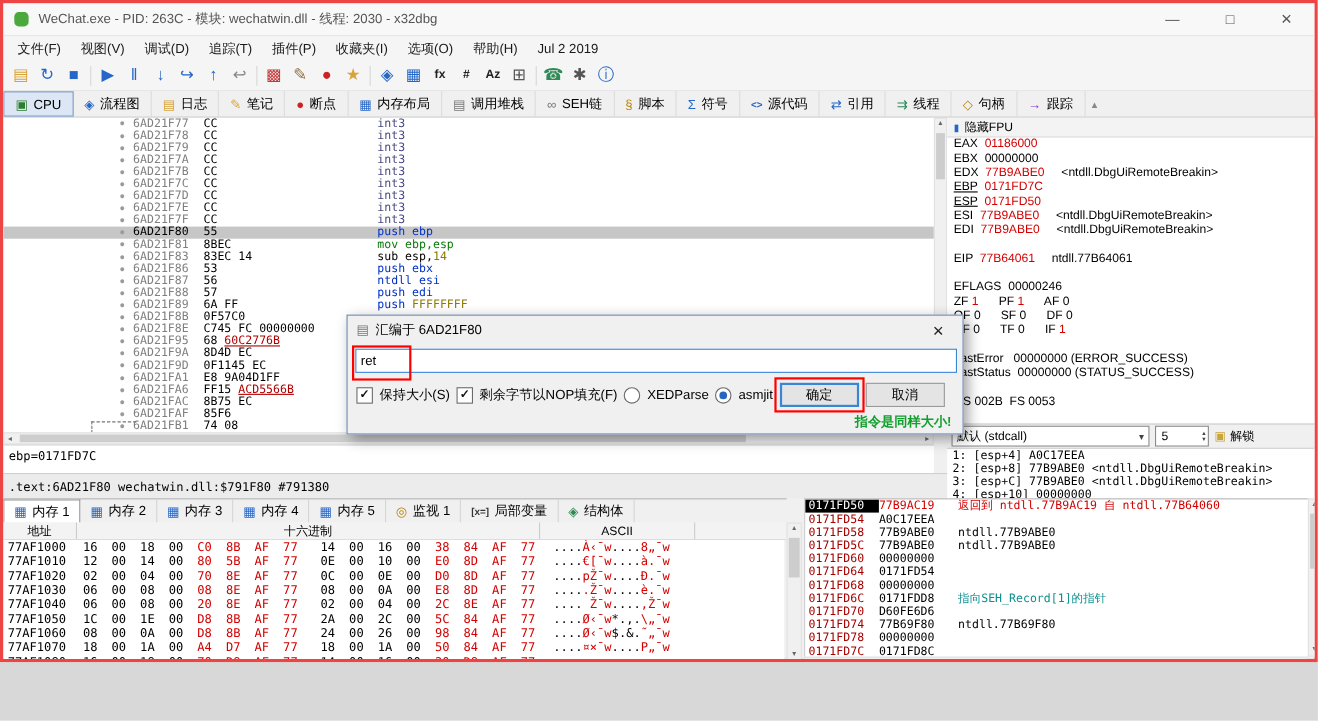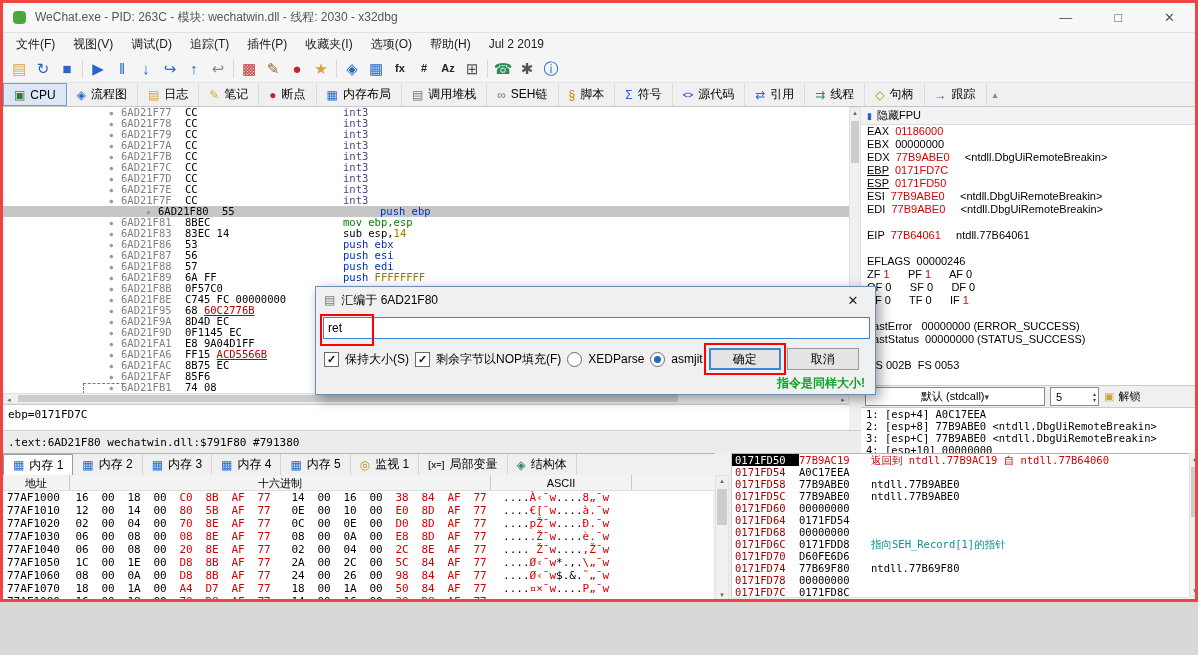--- a/index.html
+++ b/index.html
@@ -32,21 +32,21 @@
           display:flex;align-items:stretch;box-sizing:border-box;}
   .tab{display:flex;align-items:center;gap:5px;padding:0 10px;border-right:1px solid #dcdcdc;color:#000;}
   .tab.active{background:#dce6f4;border:1px solid #7a9cc8;}
   .tab-icon{font-size:12px;line-height:12px;}
   .tab-icon-text{font-size:9px;font-weight:bold;}
   .tab-scrollup{display:flex;align-items:center;color:#888;padding:0 6px;font-size:10px;}
 
   
   .disasm{position:absolute;left:0;top:104px;width:846px;height:286px;background:#fff;overflow:hidden;}
   .drow{display:flex;height:11px;line-height:11px;font-family:"DejaVu Sans Mono",monospace;font-size:10.5px;white-space:pre;}
-  .drow.sel{background:#c6c6c6;padding-left:37px;}
+  .drow.sel{background:#c6c6c6;}
   .d-gut{flex:0 0 118px;text-align:right;padding-right:8px;box-sizing:border-box;color:#9a9a9a;font-size:6px;line-height:11px;}
   .d-addr{flex:0 0 64px;color:#7f7f7f;}
   .drow.sel .d-addr{color:#000;}
   .d-bytes{flex:0 0 158px;}
   .d-instr{flex:1;}
   .jmpline{position:absolute;left:80px;top:276px;width:40px;height:10px;border-left:1px dashed #777;border-top:1px dashed #777;}
 
   
   .c-k{color:#000;}
   .c-i{color:#4a4a85;}
@@ -60,21 +60,21 @@
 
   
   .regs{position:absolute;left:858px;top:104px;width:340px;height:278px;background:#fff;overflow:hidden;}
   .fpu-strip{height:17px;background:#f3f3f3;border-bottom:1px solid #ddd;display:flex;align-items:center;gap:5px;padding-left:6px;font-size:11px;}
   .fpu-icon{color:#2566c8;font-size:9px;}
   .reg-line{height:13px;line-height:13px;font-family:Liberation Sans, sans-serif;font-size:11px;white-space:pre;padding-left:6px;}
 
   
   .convbar{position:absolute;left:858px;top:382px;width:340px;height:22px;background:#f0f0f0;border-top:1px solid #ccc;
            display:flex;align-items:center;gap:5px;padding:0 4px;box-sizing:border-box;}
-  .dropdown{flex:0 0 170px;height:17px;background:#fff;border:1px solid #8a8a8a;display:flex;align-items:center;justify-content:center;padding:0 4px;font-size:11px;}
+  .dropdown{flex:0 0 170px;height:17px;background:#fff;border:1px solid #8a8a8a;display:flex;align-items:center;justify-content:space-between;padding:0 4px;font-size:11px;}
   .dd-arrow{color:#444;font-size:9px;}
   .spin{flex:0 0 40px;height:17px;background:#fff;border:1px solid #8a8a8a;display:flex;align-items:center;justify-content:space-between;padding:0 2px 0 5px;font-size:11px;}
   .spin-btns{display:flex;flex-direction:column;font-size:6px;line-height:6px;color:#444;}
   .unlock{display:flex;align-items:center;gap:4px;font-size:11px;}
   .lock-icon{color:#caa53d;font-size:11px;}
 
   
   .args{position:absolute;left:858px;top:404px;width:340px;height:46px;background:#fff;border-top:1px solid #ccc;overflow:hidden;}
   .arg-line{height:12px;line-height:12px;font-family:"DejaVu Sans Mono",monospace;font-size:10.5px;white-space:pre;padding-left:5px;}
 
@@ -323,21 +323,21 @@
       <div class="drow"><span class="d-gut">●</span><span class="d-addr">6AD21F7A</span><span class="d-bytes"><span class="c-k">CC</span></span><span class="d-instr"><span class="c-i">int3</span></span></div>
       <div class="drow"><span class="d-gut">●</span><span class="d-addr">6AD21F7B</span><span class="d-bytes"><span class="c-k">CC</span></span><span class="d-instr"><span class="c-i">int3</span></span></div>
       <div class="drow"><span class="d-gut">●</span><span class="d-addr">6AD21F7C</span><span class="d-bytes"><span class="c-k">CC</span></span><span class="d-instr"><span class="c-i">int3</span></span></div>
       <div class="drow"><span class="d-gut">●</span><span class="d-addr">6AD21F7D</span><span class="d-bytes"><span class="c-k">CC</span></span><span class="d-instr"><span class="c-i">int3</span></span></div>
       <div class="drow"><span class="d-gut">●</span><span class="d-addr">6AD21F7E</span><span class="d-bytes"><span class="c-k">CC</span></span><span class="d-instr"><span class="c-i">int3</span></span></div>
       <div class="drow"><span class="d-gut">●</span><span class="d-addr">6AD21F7F</span><span class="d-bytes"><span class="c-k">CC</span></span><span class="d-instr"><span class="c-i">int3</span></span></div>
       <div class="drow sel"><span class="d-gut">●</span><span class="d-addr">6AD21F80</span><span class="d-bytes"><span class="c-k">55</span></span><span class="d-instr"><span class="c-b">push ebp</span></span></div>
       <div class="drow"><span class="d-gut">●</span><span class="d-addr">6AD21F81</span><span class="d-bytes"><span class="c-k">8BEC</span></span><span class="d-instr"><span class="c-g">mov ebp,esp</span></span></div>
       <div class="drow"><span class="d-gut">●</span><span class="d-addr">6AD21F83</span><span class="d-bytes"><span class="c-k">83EC 14</span></span><span class="d-instr"><span class="c-k">sub esp,</span><span class="c-o">14</span></span></div>
       <div class="drow"><span class="d-gut">●</span><span class="d-addr">6AD21F86</span><span class="d-bytes"><span class="c-k">53</span></span><span class="d-instr"><span class="c-b">push ebx</span></span></div>
-      <div class="drow"><span class="d-gut">●</span><span class="d-addr">6AD21F87</span><span class="d-bytes"><span class="c-k">56</span></span><span class="d-instr"><span class="c-b">push esi</span></span></div>
+      <div class="drow"><span class="d-gut">●</span><span class="d-addr">6AD21F87</span><span class="d-bytes"><span class="c-k">56</span></span><span class="d-instr"><span class="c-b">ntdll esi</span></span></div>
       <div class="drow"><span class="d-gut">●</span><span class="d-addr">6AD21F88</span><span class="d-bytes"><span class="c-k">57</span></span><span class="d-instr"><span class="c-b">push edi</span></span></div>
       <div class="drow"><span class="d-gut">●</span><span class="d-addr">6AD21F89</span><span class="d-bytes"><span class="c-k">6A FF</span></span><span class="d-instr"><span class="c-b">push </span><span class="c-o">FFFFFFFF</span></span></div>
       <div class="drow"><span class="d-gut">●</span><span class="d-addr">6AD21F8B</span><span class="d-bytes"><span class="c-k">0F57C0</span></span><span class="d-instr"></span></div>
       <div class="drow"><span class="d-gut">●</span><span class="d-addr">6AD21F8E</span><span class="d-bytes"><span class="c-k">C745 FC 00000000</span></span><span class="d-instr"></span></div>
       <div class="drow"><span class="d-gut">●</span><span class="d-addr">6AD21F95</span><span class="d-bytes"><span class="c-k">68 </span><span class="c-rl">60C2776B</span></span><span class="d-instr"></span></div>
       <div class="drow"><span class="d-gut">●</span><span class="d-addr">6AD21F9A</span><span class="d-bytes"><span class="c-k">8D4D EC</span></span><span class="d-instr"></span></div>
       <div class="drow"><span class="d-gut">●</span><span class="d-addr">6AD21F9D</span><span class="d-bytes"><span class="c-k">0F1145 EC</span></span><span class="d-instr"></span></div>
       <div class="drow"><span class="d-gut">●</span><span class="d-addr">6AD21FA1</span><span class="d-bytes"><span class="c-k">E8 9A04D1FF</span></span><span class="d-instr"></span></div>
       <div class="drow"><span class="d-gut">●</span><span class="d-addr">6AD21FA6</span><span class="d-bytes"><span class="c-k">FF15 </span><span class="c-rl">ACD5566B</span></span><span class="d-instr"></span></div>
       <div class="drow"><span class="d-gut">●</span><span class="d-addr">6AD21FAC</span><span class="d-bytes"><span class="c-k">8B75 EC</span></span><span class="d-instr"></span></div>

